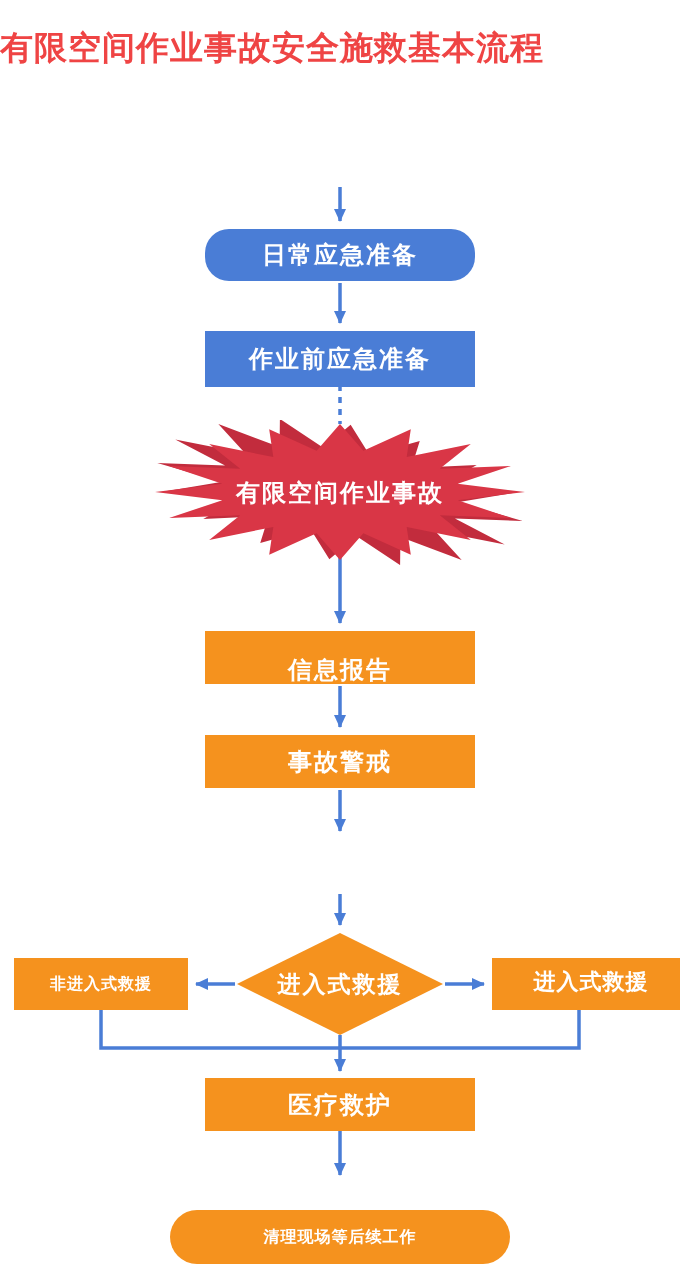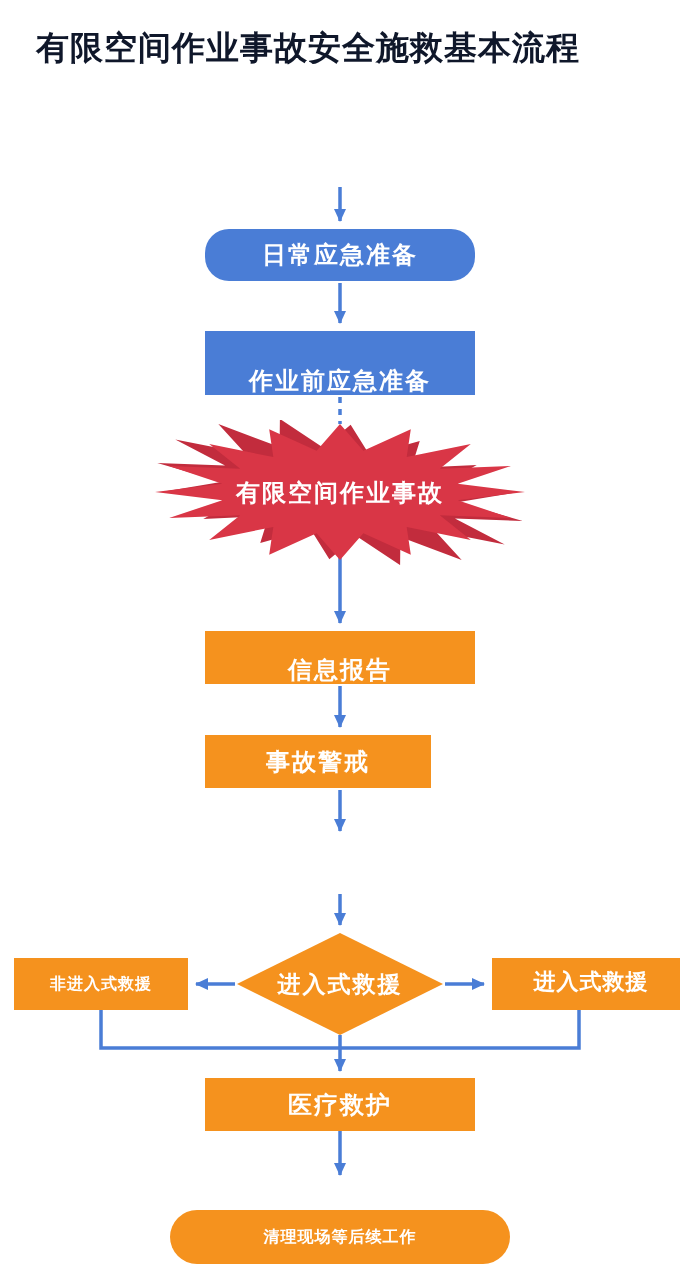--- a/index.html
+++ b/index.html
@@ -5,44 +5,43 @@
   html,body{margin:0;padding:0;background:#ffffff;}
   .canvas{
     position:relative;
     width:680px;height:1278px;
     background:#ffffff;
     font-family:"Liberation Sans","DejaVu Sans",sans-serif;
     overflow:hidden;
   }
   .title{
     position:absolute;top:26px;left:0;width:616px;
-    text-align:center;
     font-size:33px;font-weight:800;
-    color:#0f172a;letter-spacing:1px;
+    color:#ef4444;letter-spacing:1px;
   }
   .connectors{position:absolute;top:0;left:0;z-index:0;}
   .node{
     position:absolute;z-index:1;
     display:flex;align-items:center;justify-content:center;
     color:#ffffff;font-weight:700;font-size:24px;letter-spacing:2px;
     text-align:center;line-height:1.15;
   }
   .blue{background:#4a7dd6;}
   .orange{background:#f5921e;}
   .hexagon{
     left:172px;top:128px;width:336px;height:57px;
     clip-path:polygon(12% 0,88% 0,100% 50%,88% 100%,12% 100%,0 50%);
   }
   .rect-daily{left:205px;top:229px;width:270px;height:52px;border-radius:24px;}
-  .rect-prework{left:205px;top:331px;width:270px;height:64px;align-items:flex-end;}
+  .rect-prework{left:205px;top:331px;width:270px;height:56px;}
   .star-wrap{left:150px;top:420px;width:380px;height:145px;background:transparent;}
   .star-wrap svg{position:absolute;top:0;left:0;}
   .star-label{position:absolute;inset:0;display:flex;align-items:center;justify-content:center;z-index:2;}
   .rect-info{left:205px;top:631px;width:270px;height:53px;align-items:flex-end;}
-  .rect-alert{left:205px;top:735px;width:226px;height:53px;}
+  .rect-alert{left:205px;top:735px;width:270px;height:53px;}
   .rect-protect{left:205px;top:839px;width:270px;height:53px;}
   .diamond{
     left:237px;top:933px;width:206px;height:102px;
     clip-path:polygon(50% 0,100% 50%,50% 100%,0 50%);
     font-size:23px;
   }
   .rect-left{left:14px;top:958px;width:174px;height:52px;font-size:16px;letter-spacing:1px;}
   .rect-right{left:492px;top:958px;width:198px;height:52px;font-size:22px;letter-spacing:1px;font-family:Liberation Mono, monospace;}
   .rect-medical{left:205px;top:1078px;width:270px;height:53px;}
   .stadium{left:170px;top:1182px;width:340px;height:54px;border-radius:28px;font-size:16px;letter-spacing:1px;margin-top:28px;}

